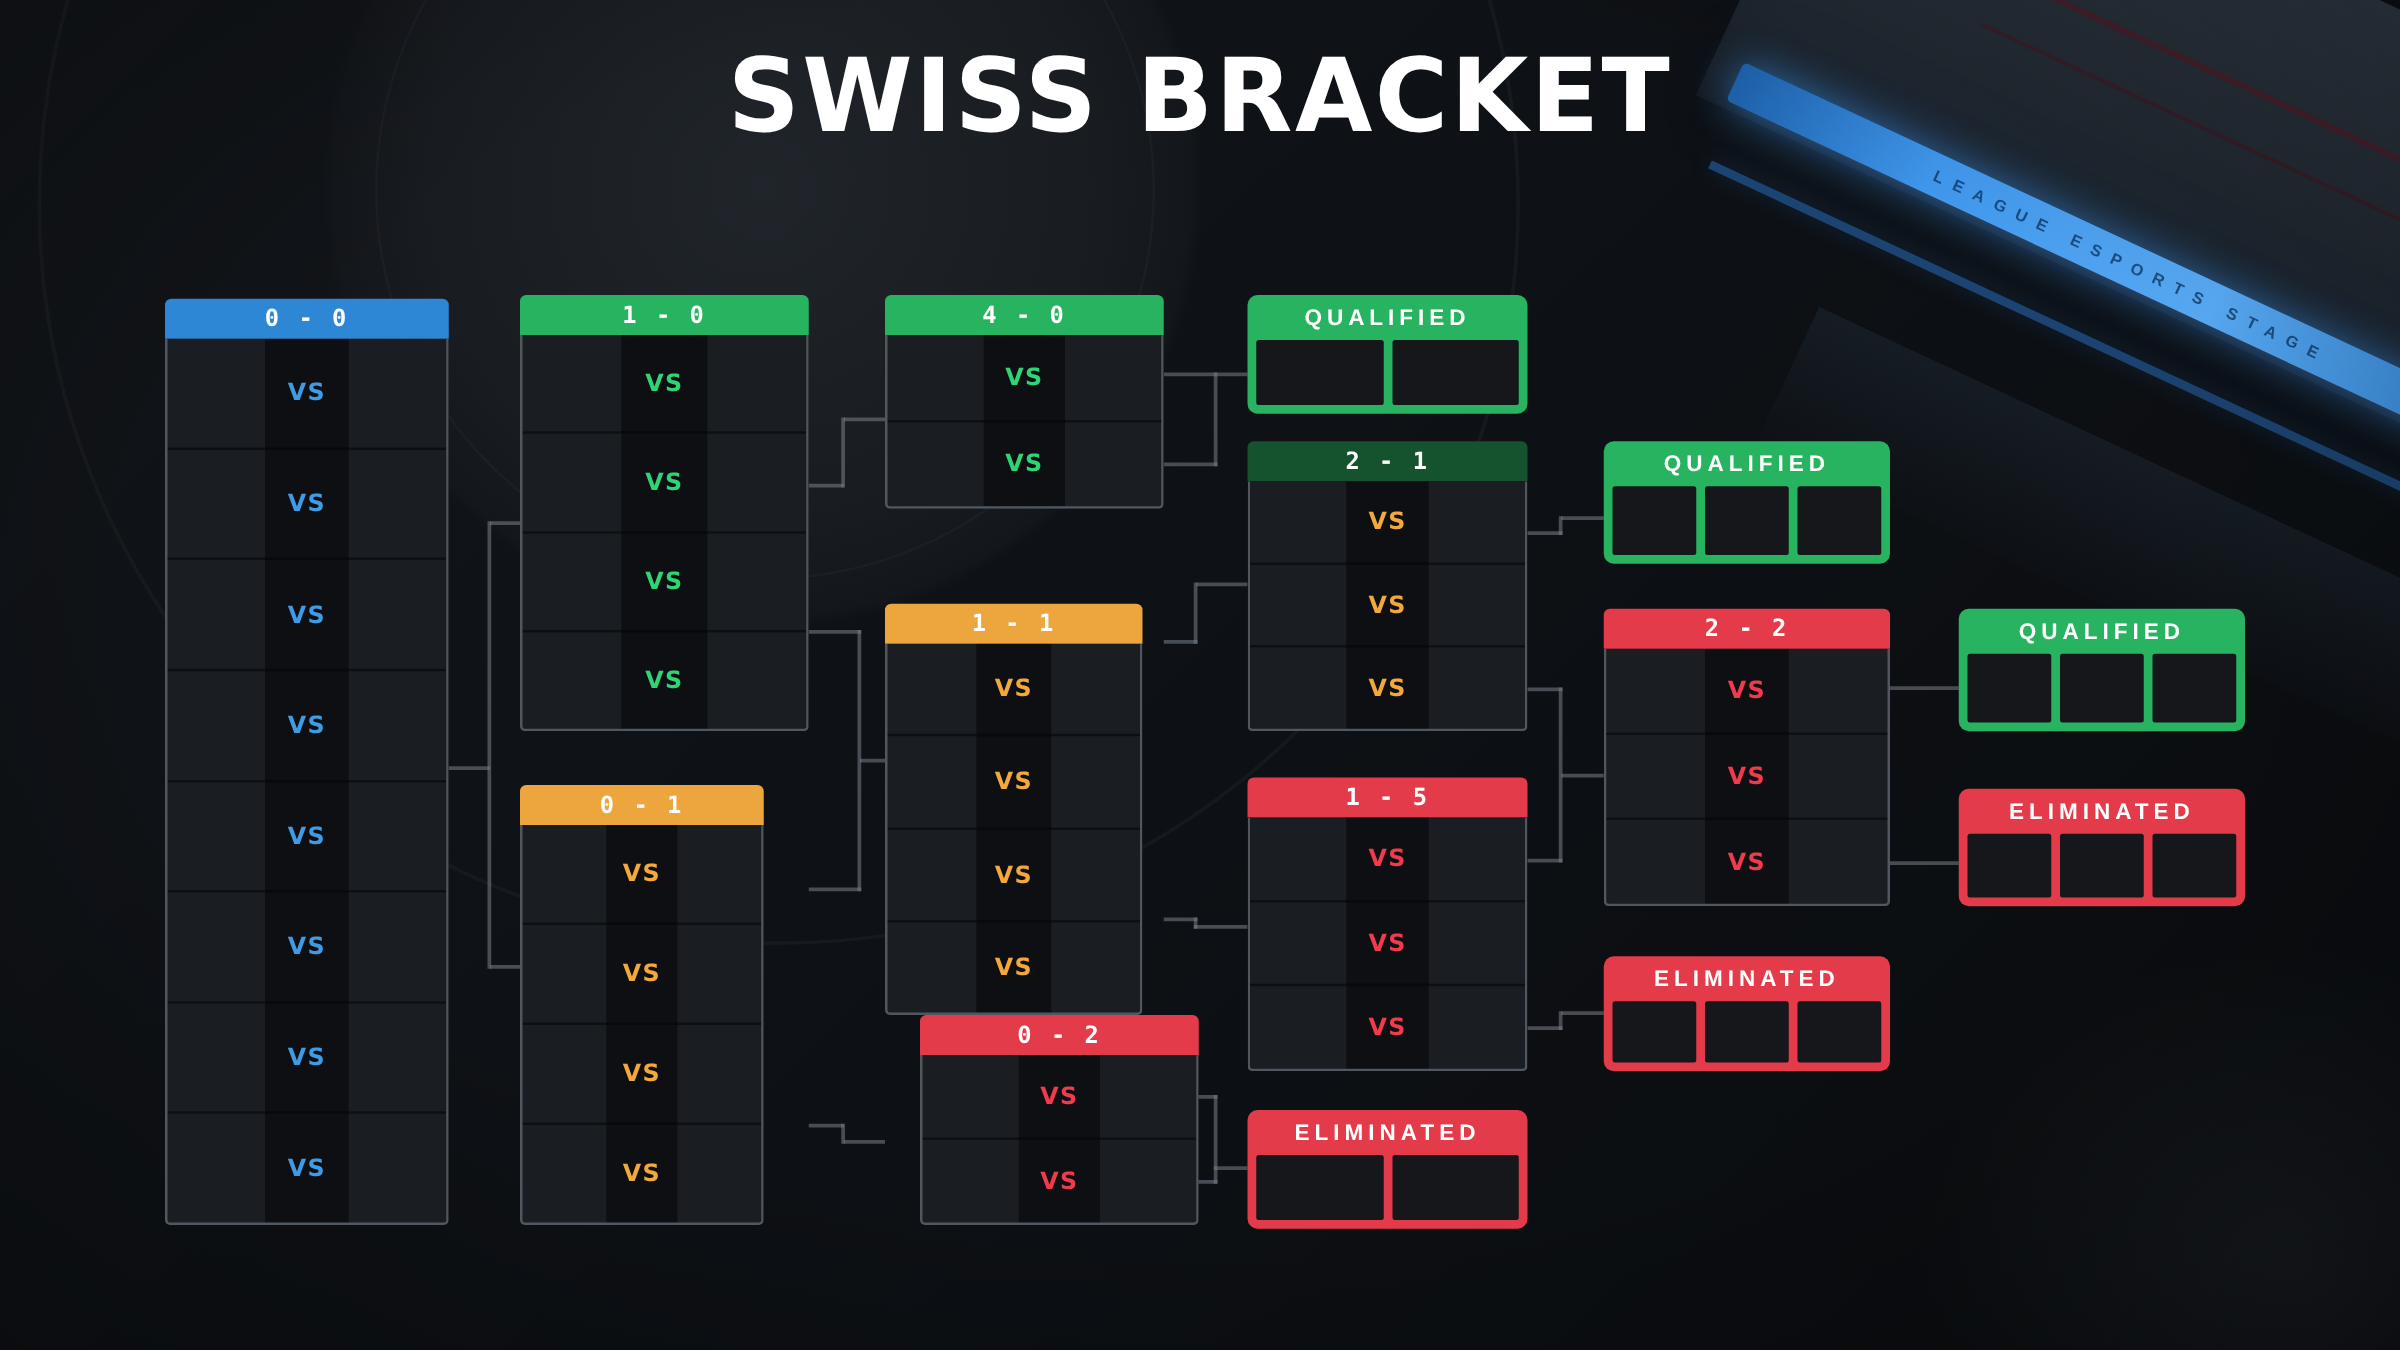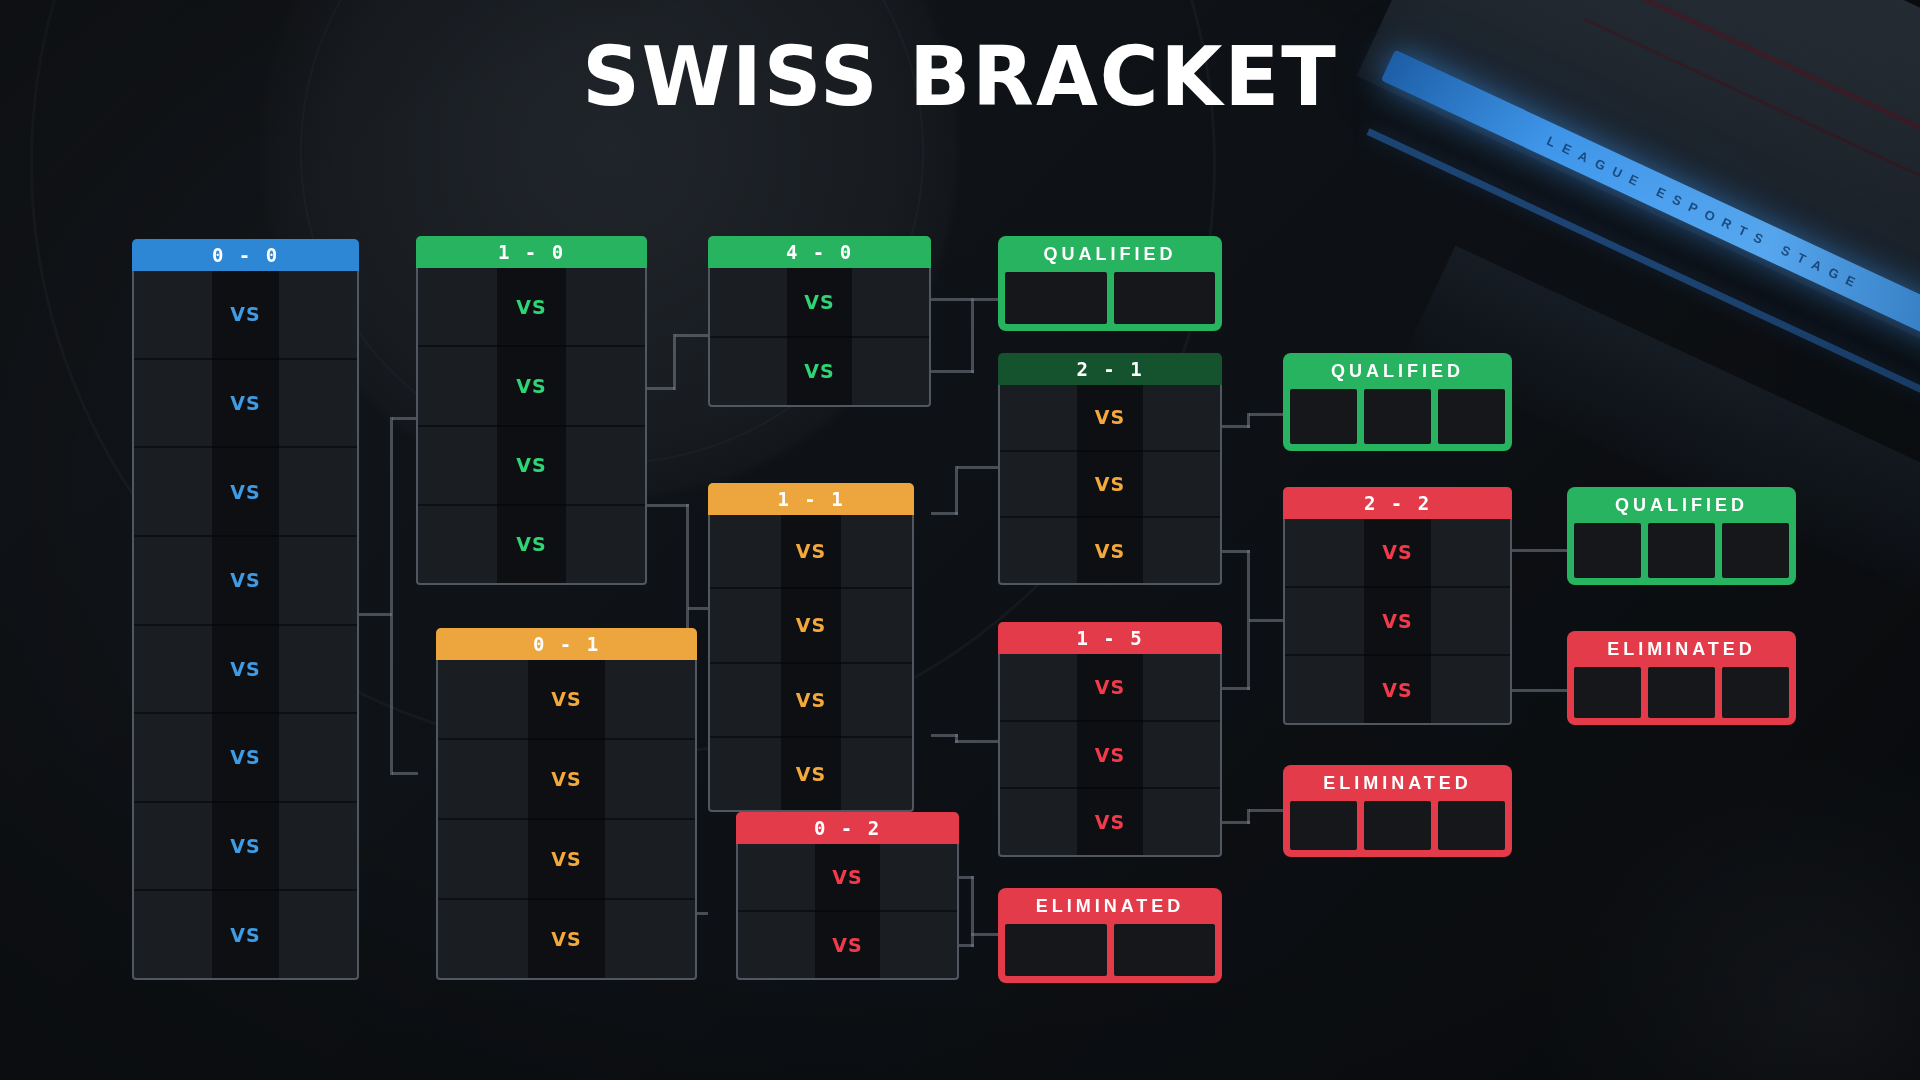--- a/index.html
+++ b/index.html
@@ -163,21 +163,21 @@
           <span class="vs" style="color: rgb(47, 212, 117);">VS</span>
         </div>
         <div class="match-row">
           <span class="vs" style="color: rgb(47, 212, 117);">VS</span>
         </div>
         <div class="match-row">
           <span class="vs" style="color: rgb(47, 212, 117);">VS</span>
         </div>
       </div>
     </div>
-    <div class="round-box" style="left: 416px; top: 628px; width: 261px; height: 352px; margin-left: 20px;">
+    <div class="round-box" style="left: 416px; top: 628px; width: 195px; height: 352px;">
       <div class="round-header" style="background: rgb(237, 166, 62);">0 - 1</div>
       <div class="round-body">
         <div class="match-row">
           <span class="vs" style="color: rgb(243, 168, 60);">VS</span>
         </div>
         <div class="match-row">
           <span class="vs" style="color: rgb(243, 168, 60);">VS</span>
         </div>
         <div class="match-row">
           <span class="vs" style="color: rgb(243, 168, 60);">VS</span>

